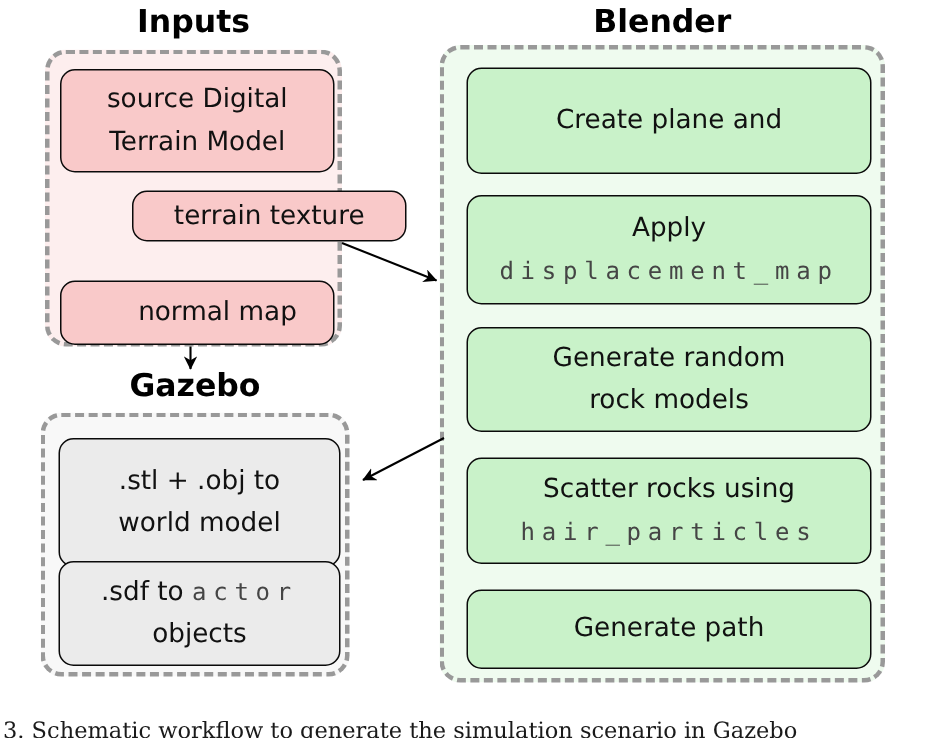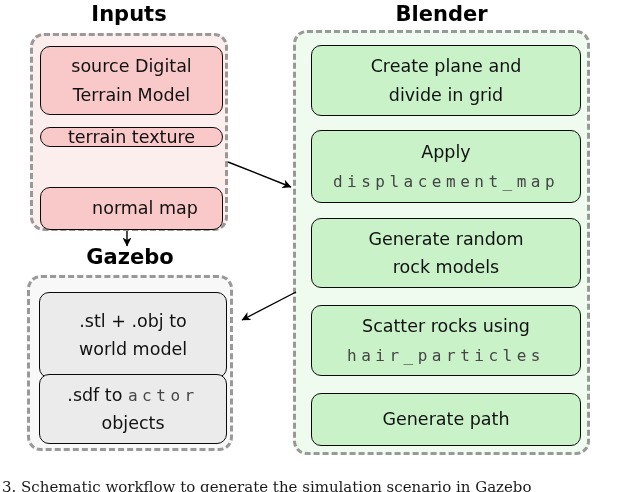--- a/index.html
+++ b/index.html
@@ -22,21 +22,21 @@
   .h-gazebo{left:27px;top:244px;width:206px;}
   .node{
     position:absolute;border:1.6px solid #0a0a0a;border-radius:10px;box-sizing:border-box;
     display:flex;flex-direction:column;align-items:center;justify-content:center;
     font-size:17.5px;line-height:1.62;text-align:center;
   }
   .inputs .node{background:var(--input-box-fill);left:7px;width:183px;}
   .blender .node{background:var(--blender-box-fill);left:15px;width:270px;}
   .gazebo .node{background:var(--gazebo-box-fill);left:9px;width:188px;}
   .n-i1{top:10px;height:69px;}
-  .n-i2{top:91px;height:20px;}
+  .n-i2{top:91px;height:34px;margin-left:48px;}
   .n-i3{top:151px;height:43px;padding-left:27px;}
   .n-b1{top:12px;height:71px;}
   .n-b2{top:97px;height:73px;}
   .n-b3{top:185px;height:70px;}
   .n-b4{top:272px;height:71px;}
   .n-b5{top:360px;height:53px;}
   .n-g1{top:14px;height:86px;}
   .n-g2{top:96px;height:70px;}
   .line{white-space:nowrap;}
   .mono{
@@ -68,21 +68,20 @@
       <div class="line"><span class="seg">terrain texture</span></div>
     </div>
     <div class="node n-i3">
       <div class="line"><span class="seg">normal map</span></div>
     </div>
   </div>
 
   <div class="group blender">
     <div class="node n-b1">
       <div class="line"><span class="seg">Create plane and</span></div>
-      <div class="line"><span class="seg">divide in grid</span></div>
     </div>
     <div class="node n-b2">
       <div class="line"><span class="seg">Apply</span></div>
       <div class="line"><span class="seg mono">displacement_map</span></div>
     </div>
     <div class="node n-b3">
       <div class="line"><span class="seg">Generate random</span></div>
       <div class="line"><span class="seg">rock models</span></div>
     </div>
     <div class="node n-b4">

